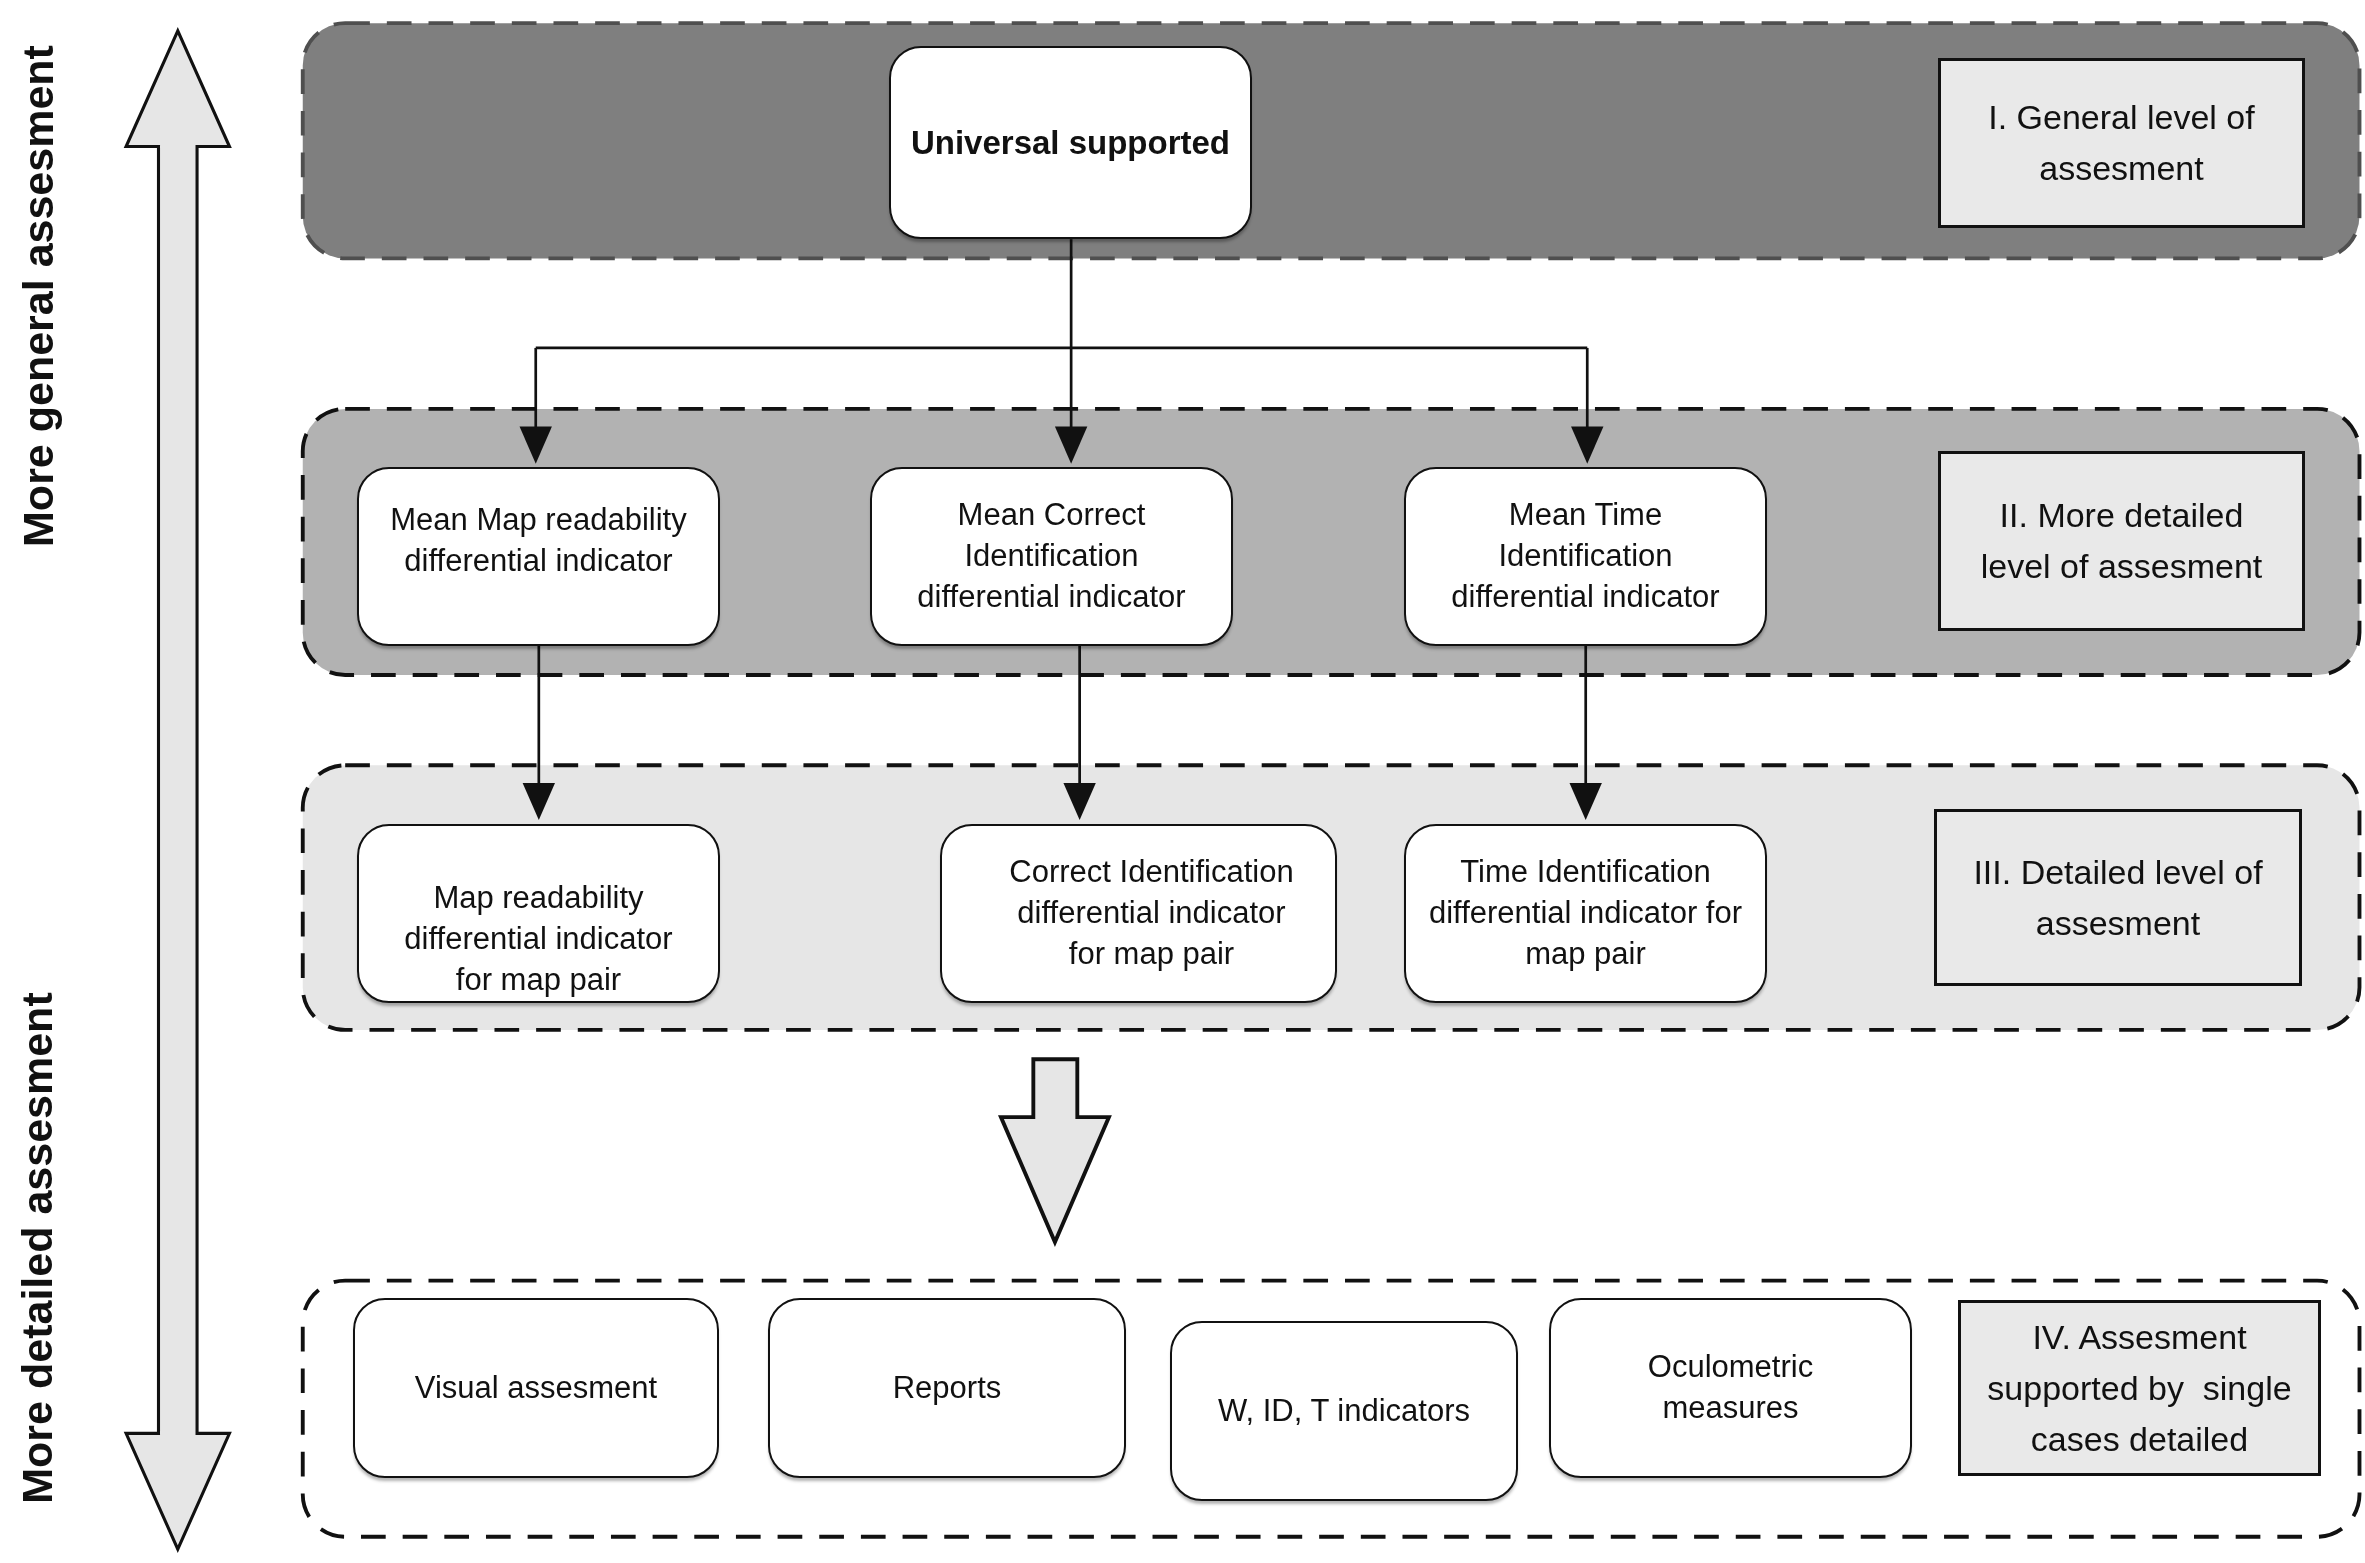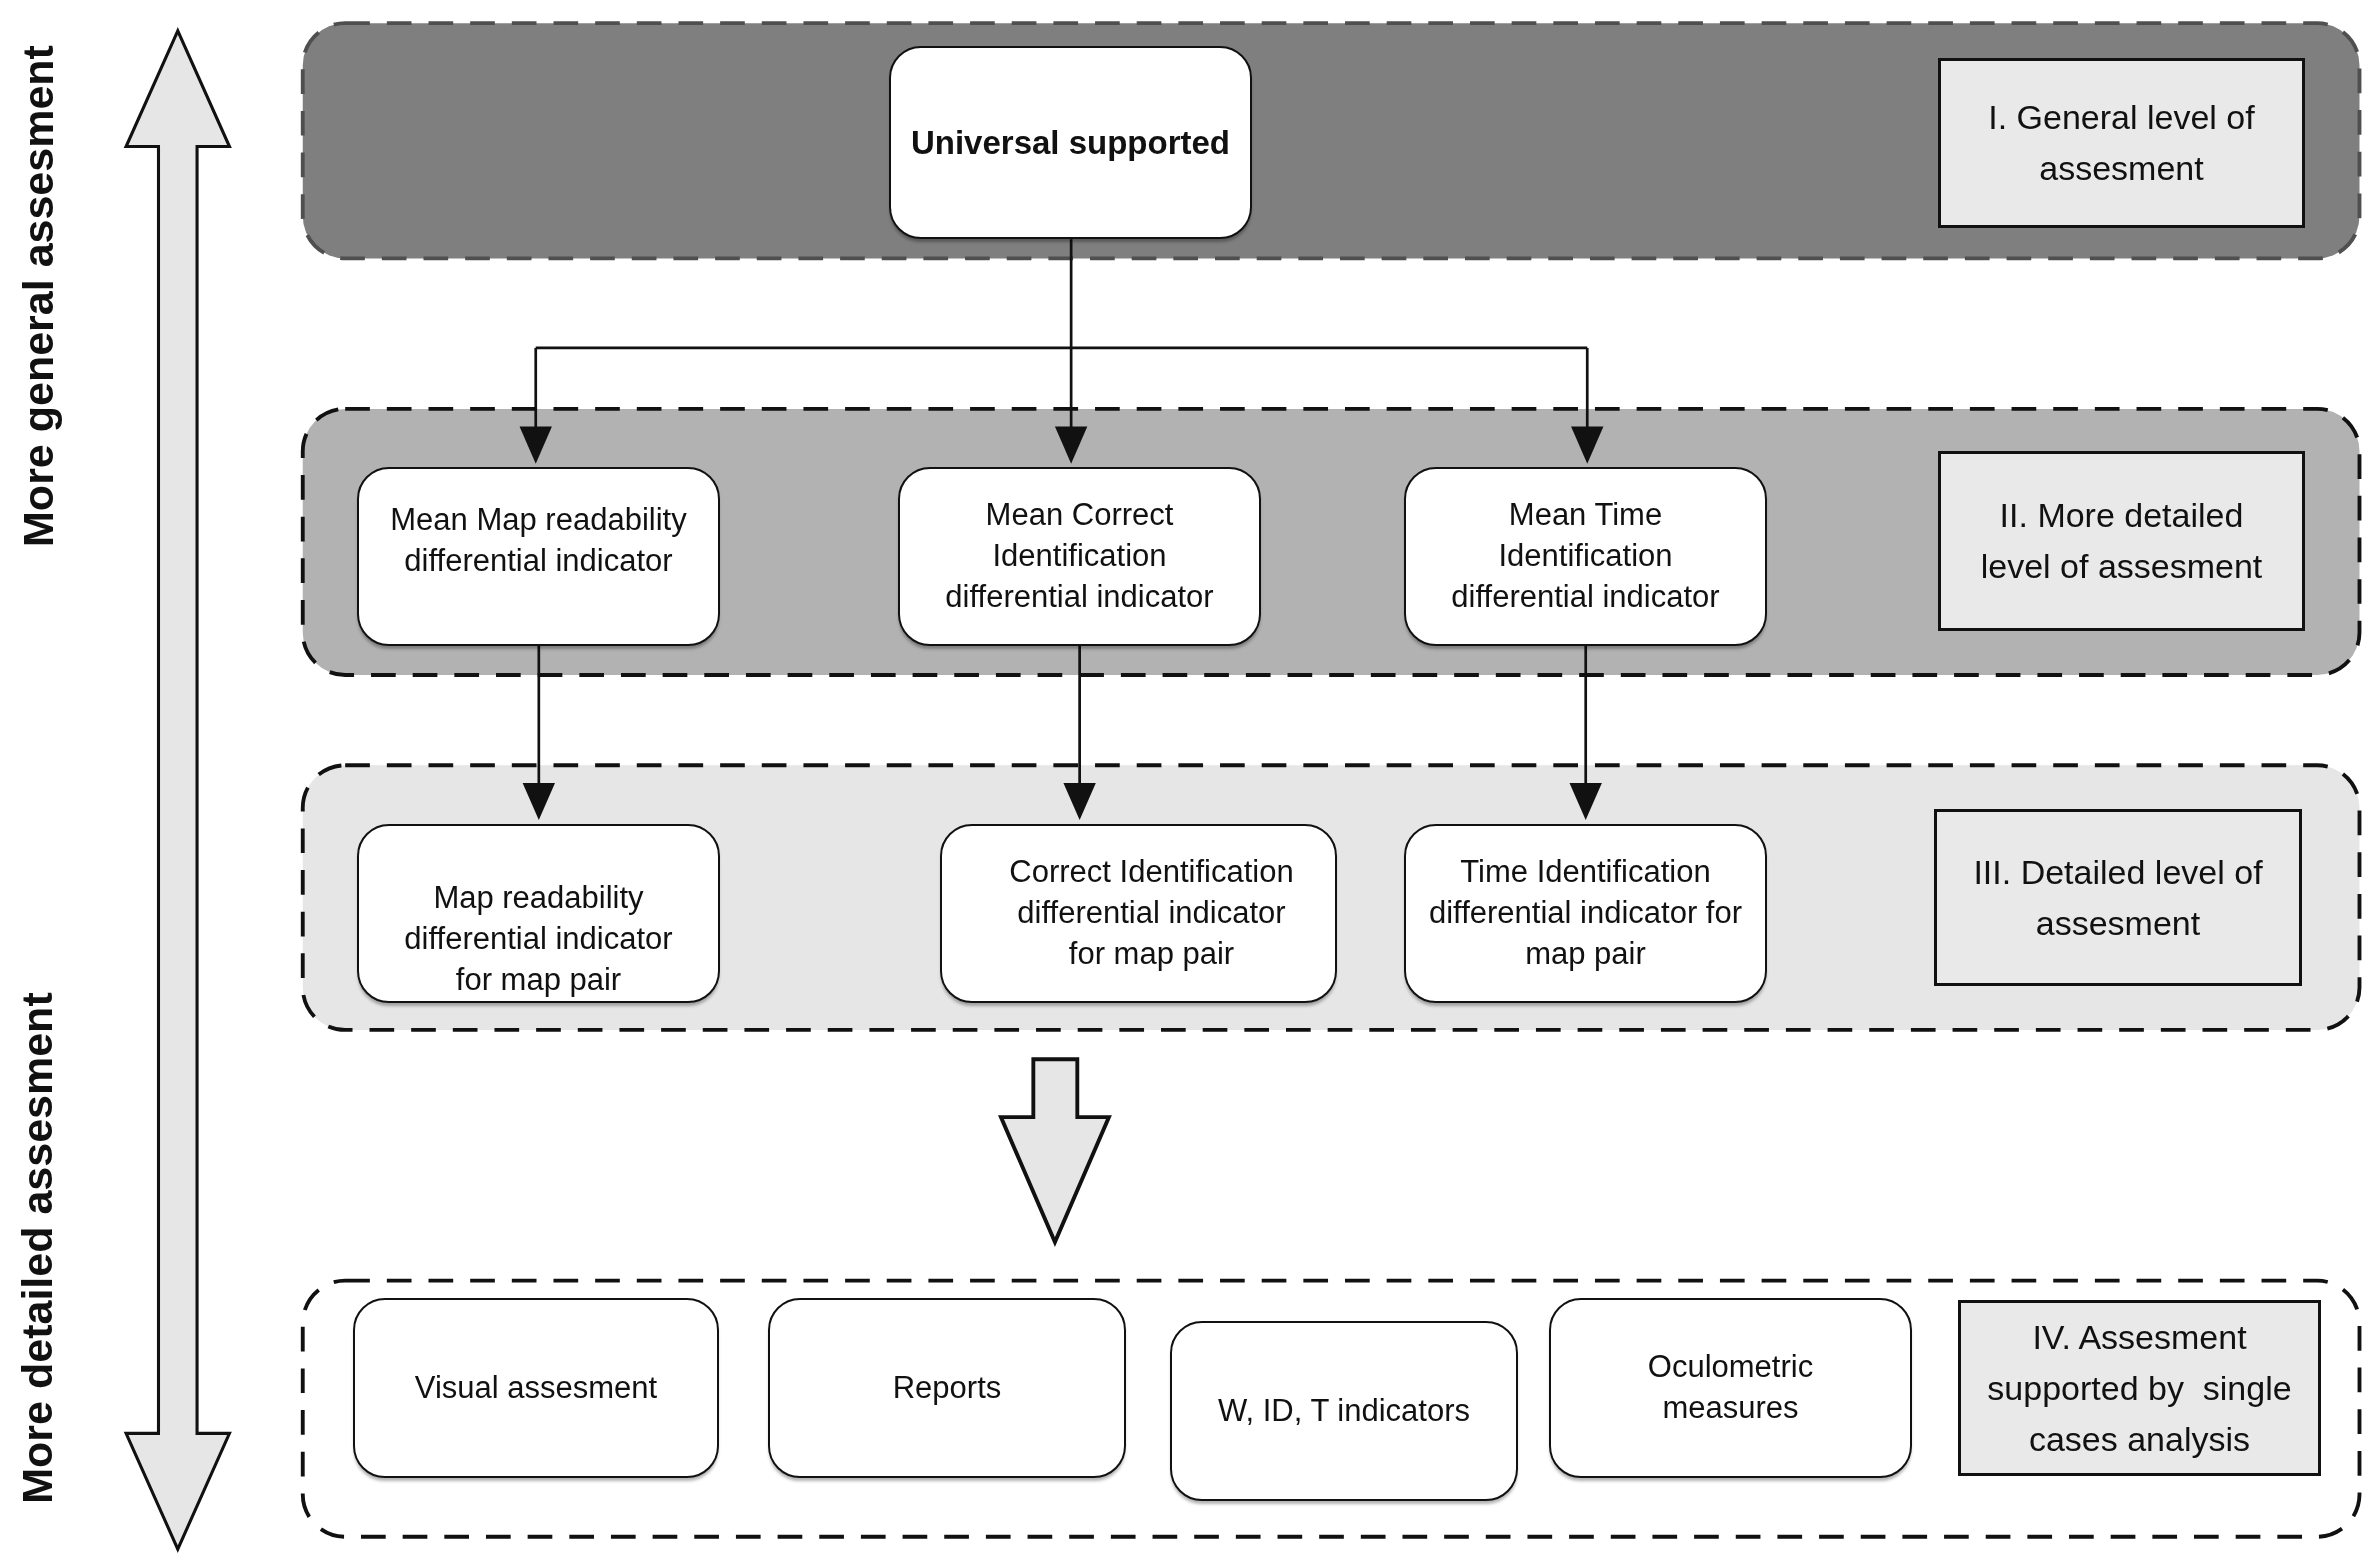--- a/index.html
+++ b/index.html
@@ -85,21 +85,21 @@
   </div>
   <div class="side-label" style="left:1938px;top:58px;width:367px;height:170px;">
     <span class="txt">I. General level of
 assesment</span>
   </div>
 
   <div class="node align-top" style="left:357px;top:467px;width:363px;height:179px;">
     <span class="txt">Mean Map readability
 differential indicator</span>
   </div>
-  <div class="node" style="left:898px;top:467px;width:363px;height:179px;">
+  <div class="node" style="left:870px;top:467px;width:363px;height:179px;">
     <span class="txt">Mean Correct
 Identification
 differential indicator</span>
   </div>
   <div class="node" style="left:1404px;top:467px;width:363px;height:179px;">
     <span class="txt">Mean Time
 Identification
 differential indicator</span>
   </div>
   <div class="side-label" style="left:1938px;top:451px;width:367px;height:180px;">
@@ -136,17 +136,17 @@
   <div class="node" style="left:1170px;top:1298px;width:348px;height:180px;margin-top:23px;">
     <span class="txt">W, ID, T indicators</span>
   </div>
   <div class="node" style="left:1549px;top:1298px;width:363px;height:180px;">
     <span class="txt">Oculometric
 measures</span>
   </div>
   <div class="side-label" style="left:1958px;top:1300px;width:363px;height:176px;">
     <span class="txt">IV. Assesment
 supported by  single
-cases analysis</span>
+cases detailed</span>
   </div>
 
 </div>
 
 
 </body></html>

